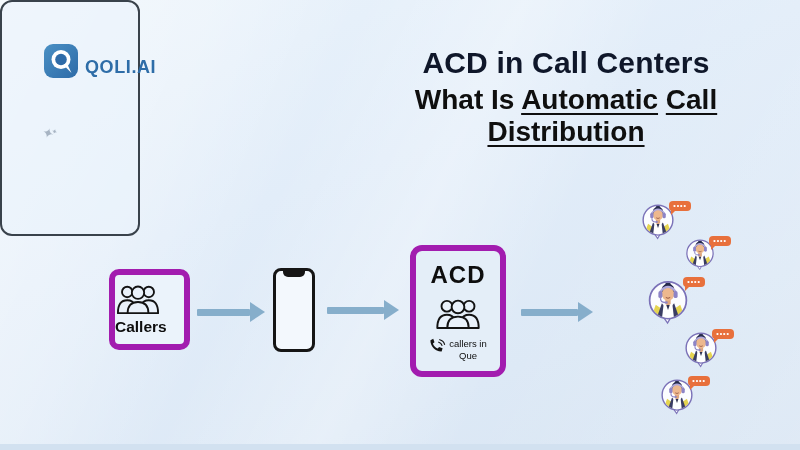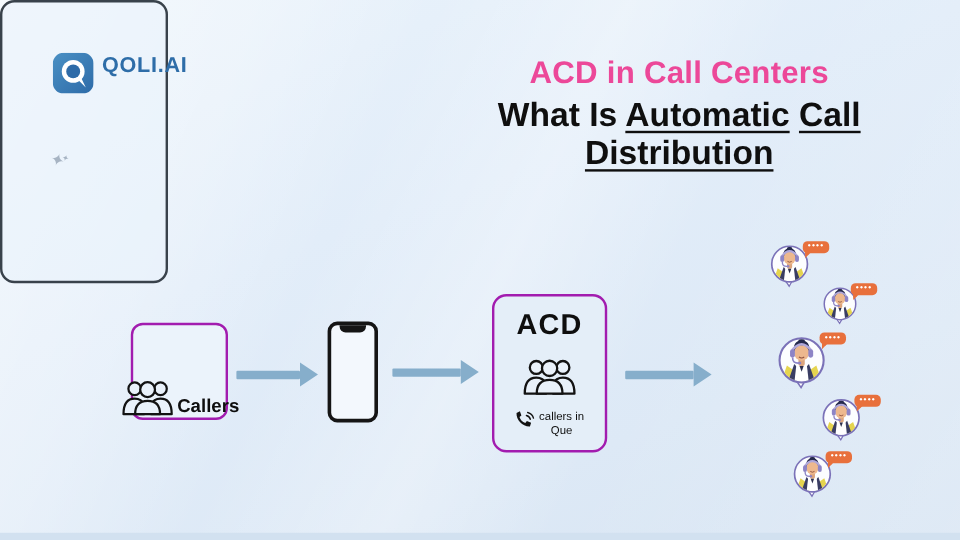--- a/index.html
+++ b/index.html
@@ -10,37 +10,37 @@
     background:
       linear-gradient(115deg,
         rgba(255,255,255,0.55) 0%, rgba(255,255,255,0.28) 22%,
         rgba(255,255,255,0.0) 36%, rgba(255,255,255,0.30) 52%,
         rgba(255,255,255,0.0) 66%, rgba(255,255,255,0.18) 100%),
       linear-gradient(160deg, #eaf3fb 0%, #e2edf9 40%, #dde9f6 75%, #d8e5f3 100%);
   }
   .bottom-band { position:absolute; left:0; bottom:0; width:800px; height:6px; background:#d2e1f0; }
 
   
-  .logo { position:absolute; left:44px; top:44px; display:flex; align-items:flex-start; gap:7px; }
+  .logo { position:absolute; left:44px; top:44px; display:flex; align-items:flex-end; gap:7px; }
   .logo-text { font-size:18px; font-weight:700; color:#2e6da8; letter-spacing:0.6px; }
 
   
   .header { position:absolute; left:362px; top:46px; width:408px; text-align:center; }
-  .title { font-size:26px; font-weight:800; color:#ec4899; letter-spacing:0.2px; line-height:1.1; }
+  .title { font-size:30px; font-weight:800; color:#0f172a; letter-spacing:0.2px; line-height:1.1; }
   .subtitle { margin-top:5px; font-size:28px; font-weight:600; color:#0f0f0f; }
   .u { text-decoration:underline; text-decoration-thickness:2px; text-underline-offset:4px; }
 
   
   .sparkle { position:absolute; left:42px; top:126px; color:#97a5b6; font-size:14px; transform:rotate(18deg); opacity:.8; }
   .sparkle .mini { font-size:7px; position:relative; top:-6px; left:-3px; }
 
   
-  .box { position:absolute; border:2px solid #a21caf; border-radius:10px; }
+  .box { position:absolute; border:6px solid #a21caf; border-radius:10px; }
   .callers-box { left:109px; top:269px; width:81px; height:81px; background:#ebf3fb;
-    display:flex; align-items:flex-end; justify-content:center; gap:2px; }
+    display:flex; flex-direction:column; align-items:flex-start; justify-content:center; gap:2px; }
   .callers-label { font-size:15.5px; font-weight:700; color:#0e0e0e; }
 
   .acd-box { left:410px; top:245px; width:96px; height:132px; background:#e4eef8; border-radius:12px;
     display:flex; flex-direction:column; align-items:center; justify-content:space-between; padding:10px 4px 9px; }
   .acd-title { font-size:24px; font-weight:800; color:#0e0e0e; letter-spacing:1px; }
   .queue-row { display:flex; gap:3px; }
   .queue-text { font-size:9.5px; color:#0e0e0e; line-height:1.25; text-align:center; }
 
   .agents-box { left:609px; top:190px; width:140px; height:236px; background:rgba(233,242,251,0.55);
     border:2px solid #39424b; border-radius:12px; }

